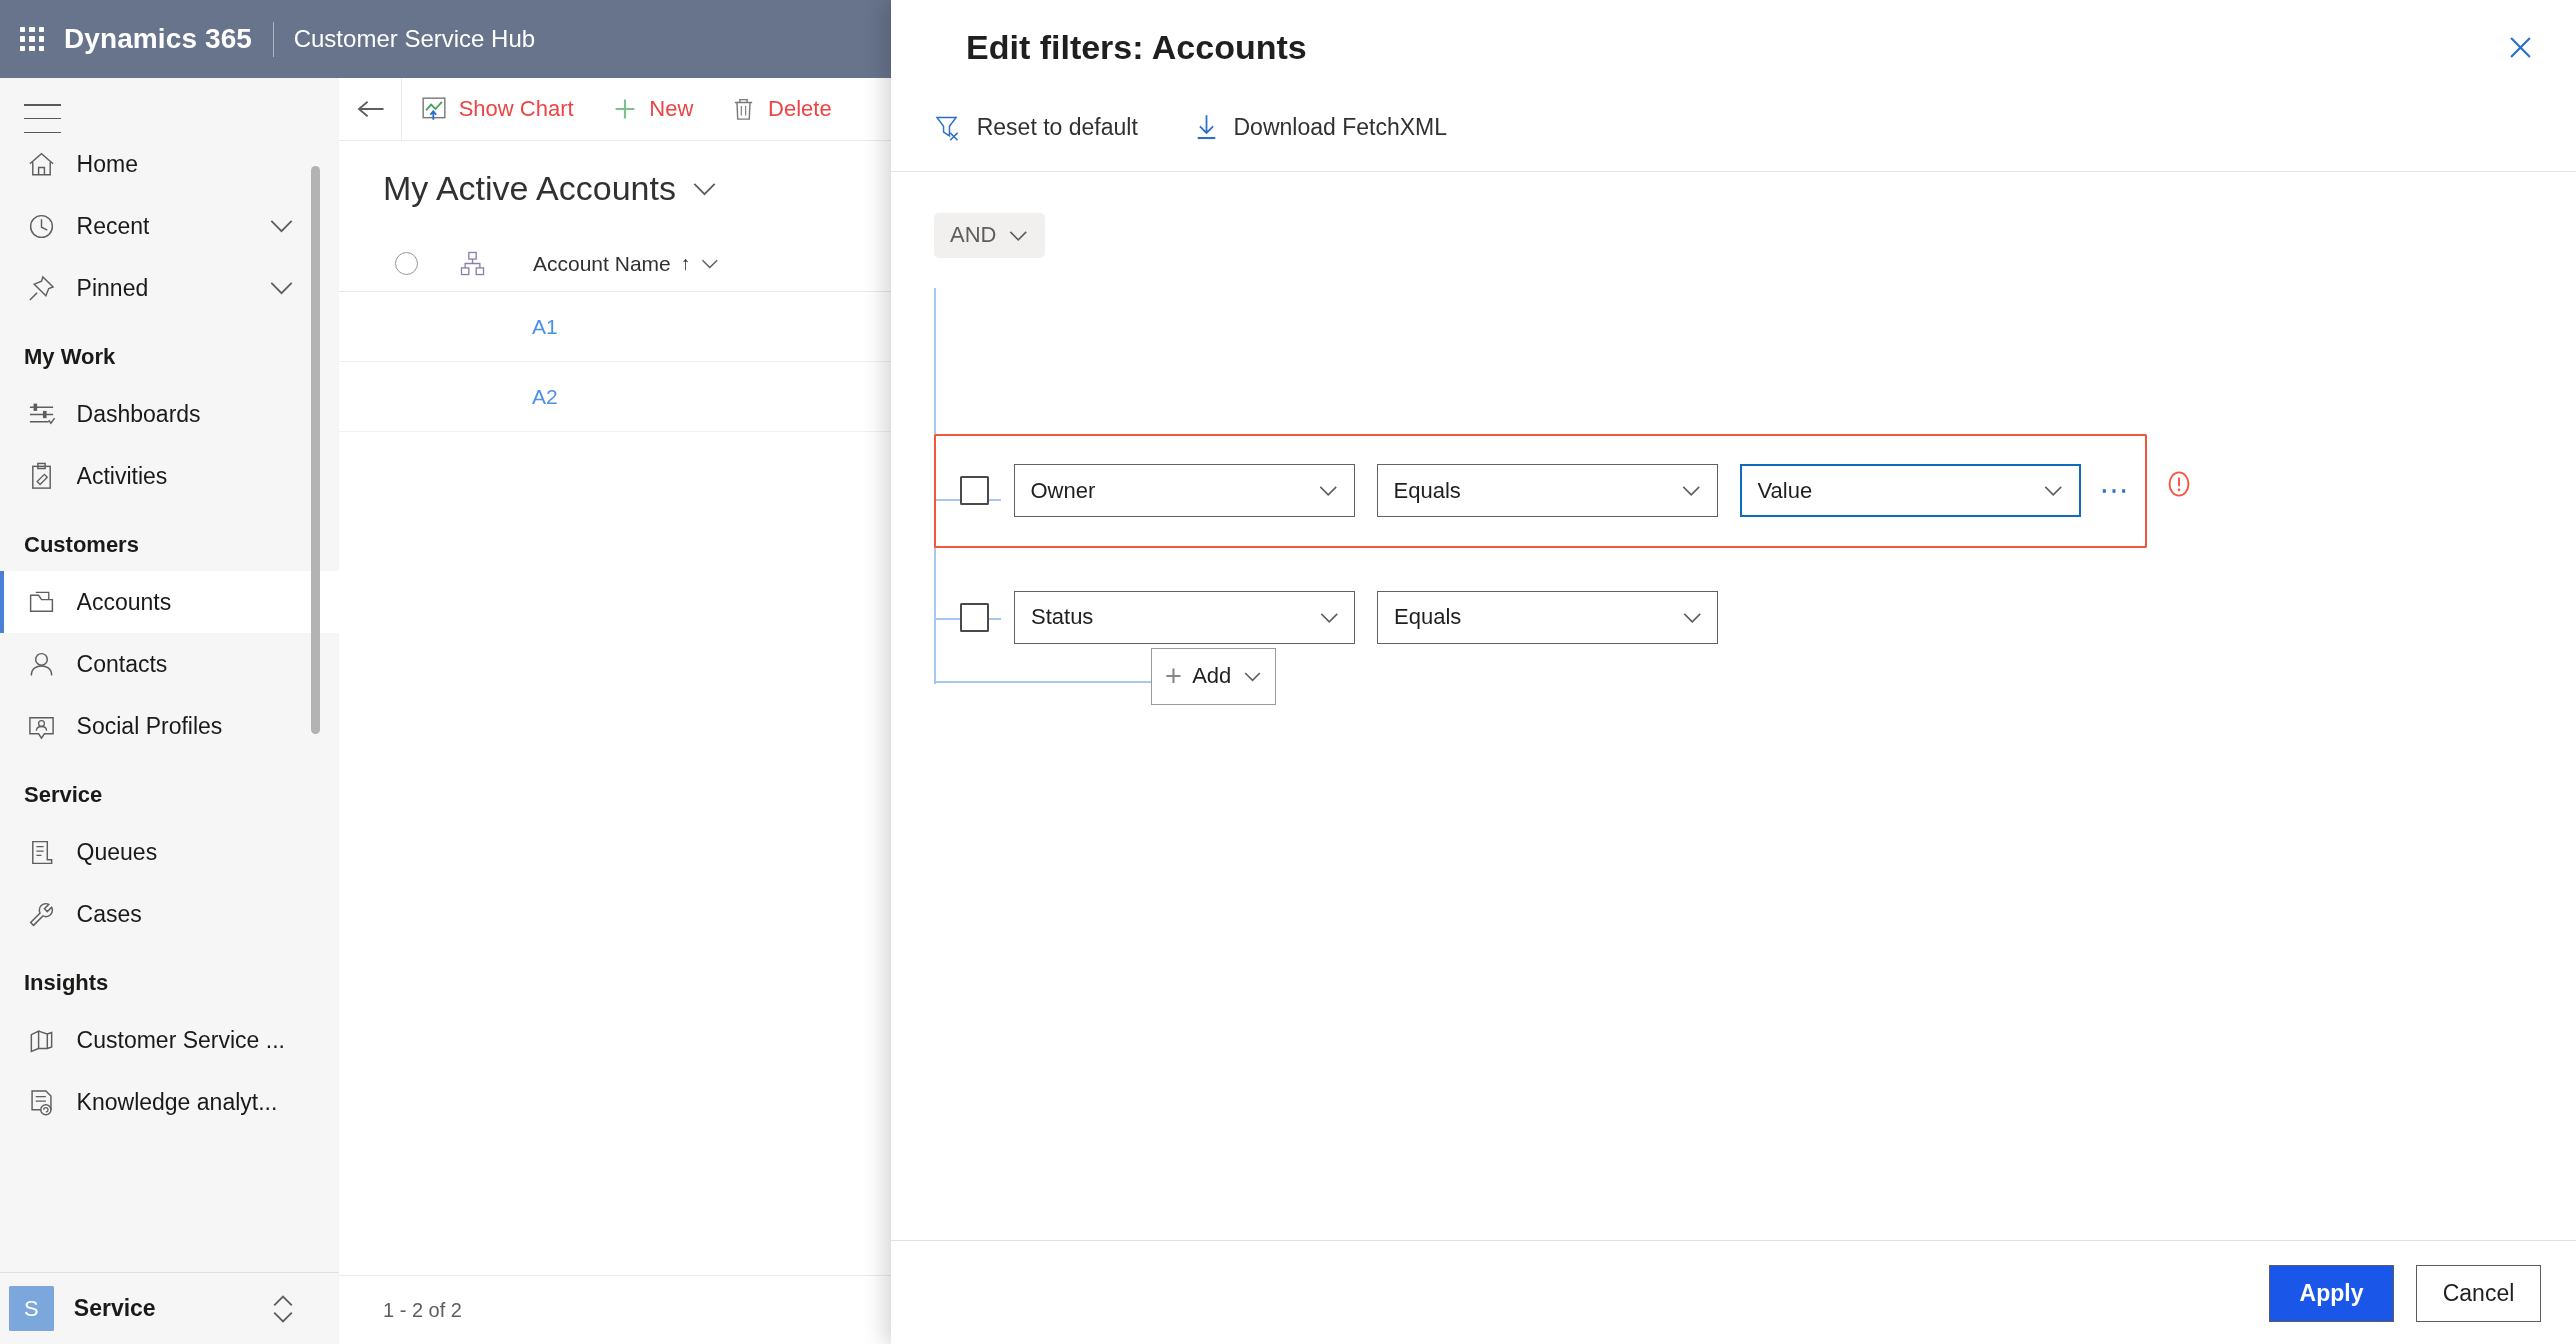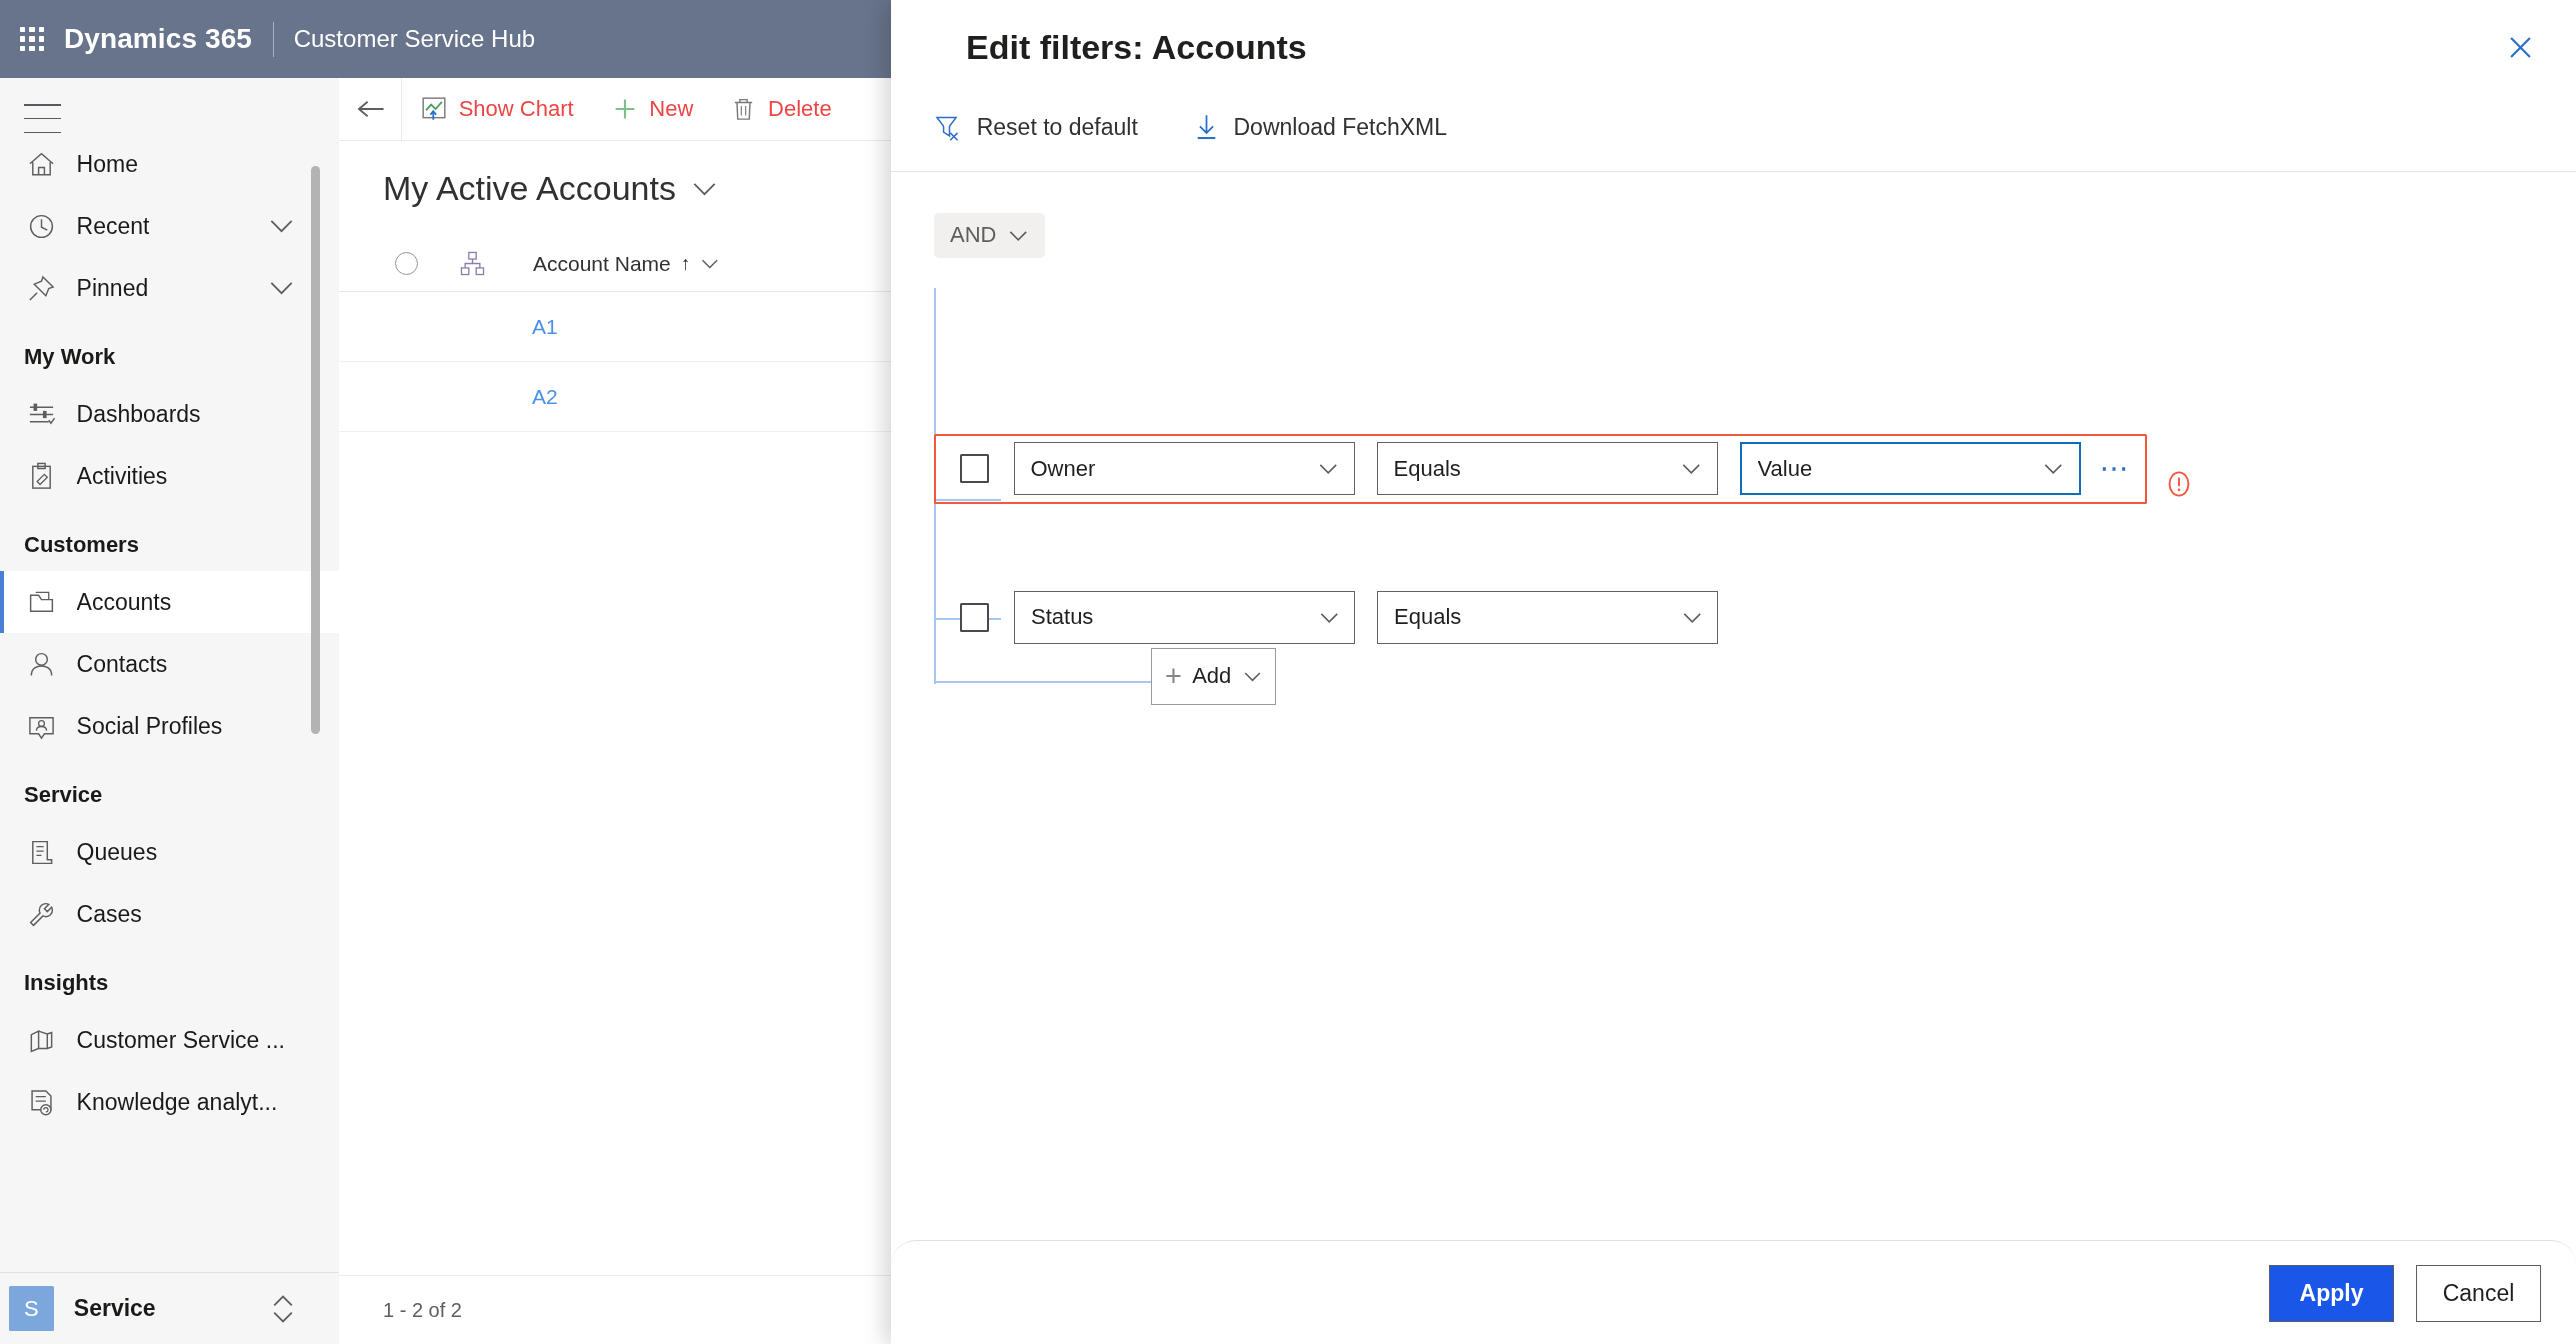--- a/index.html
+++ b/index.html
@@ -236,21 +236,21 @@
   .tree-h3 {
     position: absolute; left: 43px; top: 509px;
     width: 217px; height: 2.2px; background: #a6c8f0;
   }
 
   .frow {
     position: absolute; display: flex; align-items: center;
     left: 43px;
   }
   .frow.row1 {
-    top: 262px; height: 70px;
+    top: 262px; height: 114px;
     border: 2.2px solid #f4553d; border-radius: 1.5px;
     width: 1213px; padding-left: 23.5px;
   }
   .frow.row2 { top: 405px; height: 81px; padding-left: 26px; }
 
   .fcheck {
     width: 29px; height: 29px;
     border: 2.2px solid #4b4a49; background: #ffffff;
     border-radius: 1.5px; flex: 0 0 29px; cursor: pointer;
   }
@@ -287,21 +287,21 @@
   }
   .addbtn .plus { color: #868686; font-size: 29px; margin-right: 10.3px; line-height: 1; }
   .addbtn .achev2 { margin-left: 11.7px; color: #605e5c; }
 
   
   .panel-footer {
     position: absolute; left: 0; bottom: 0;
     width: 100%; height: 105px;
     border-top: 0.7px solid #e1e1e1;
     display: flex; align-items: center; justify-content: flex-end;
-    padding-right: 35px; gap: 22px; border-radius: 25px;
+    padding-right: 35px; gap: 22px;
   }
   .btn-primary {
     background: #1a56e8; color: #ffffff;
     border: 0.7px solid #5d5d5d;
     height: 57px; min-width: 125px;
     font-size: 23px; font-weight: bold;
     display: flex; align-items: center; justify-content: center;
     cursor: pointer;
   }
   .btn-default {

